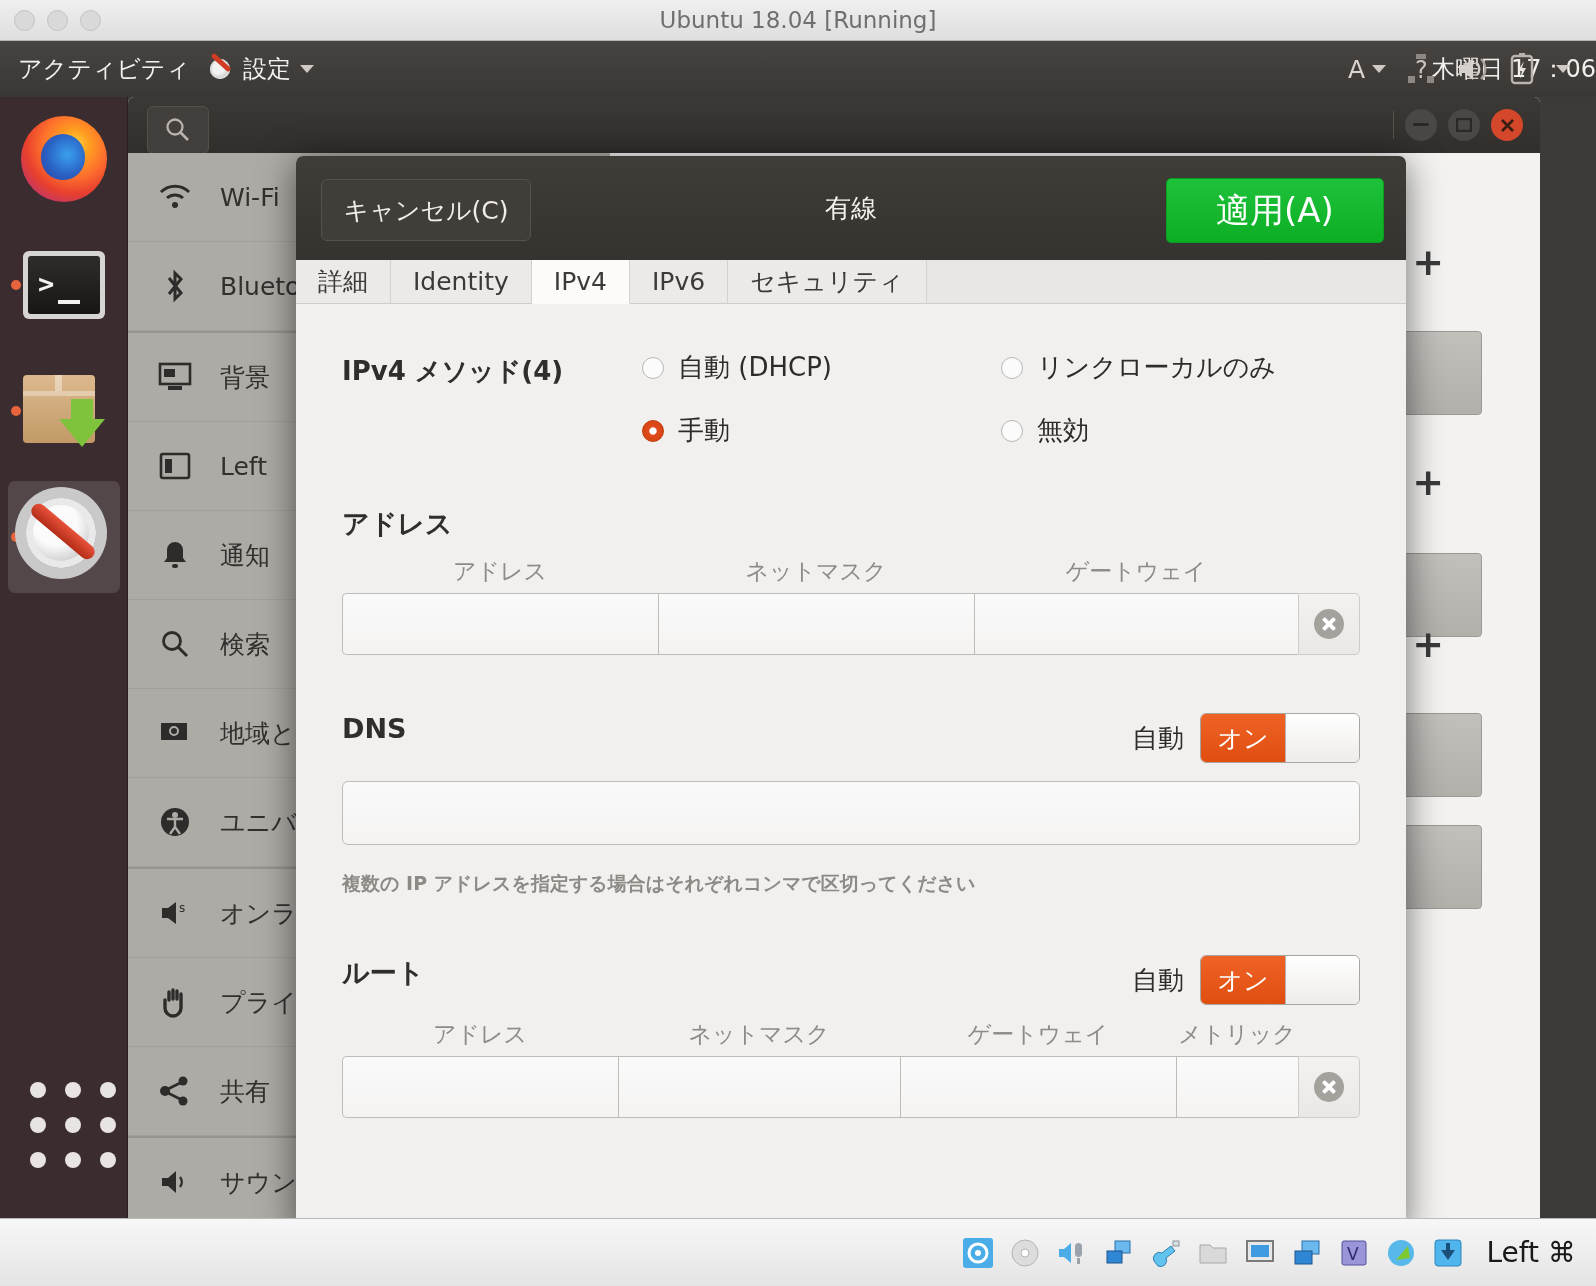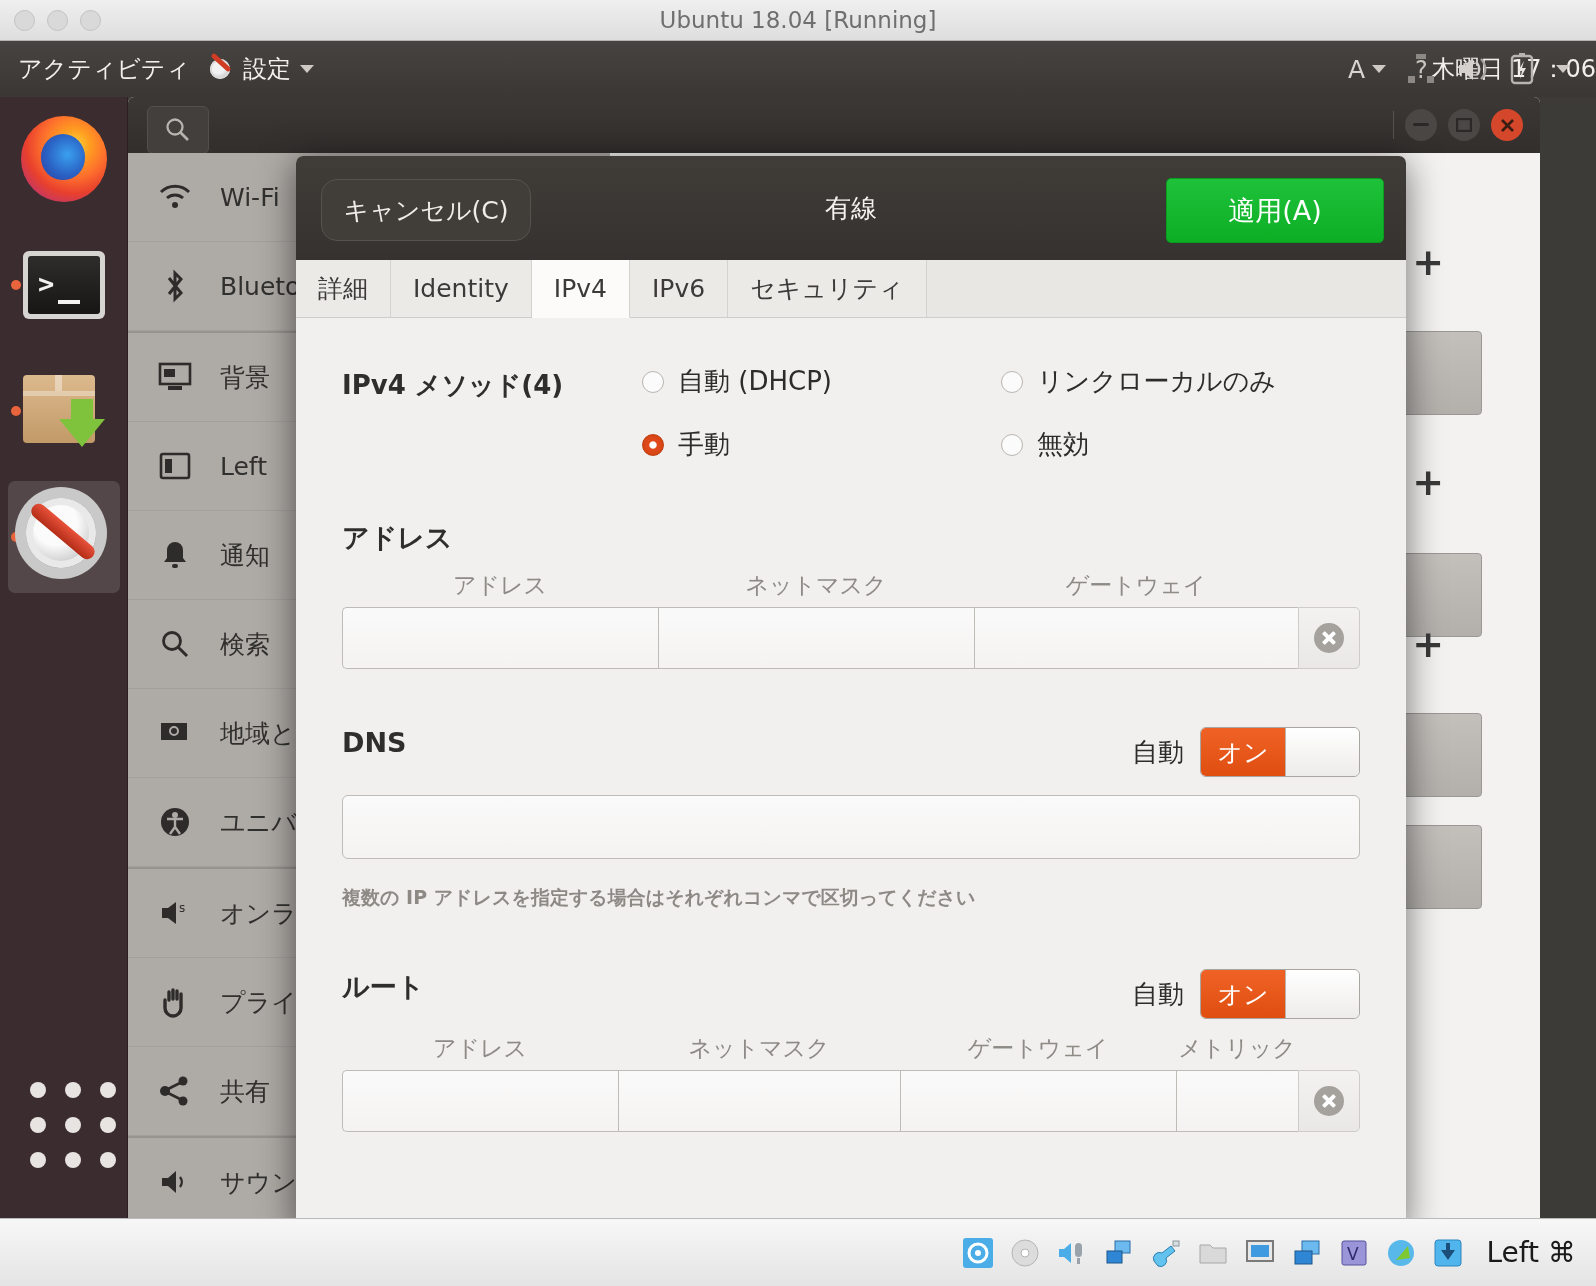--- a/index.html
+++ b/index.html
@@ -173,31 +173,31 @@
   }
   .dlg-header {
     position: relative; height: 104px; background: linear-gradient(#403d39, #35322f);
   }
   .dlg-title {
     position: absolute; left: 0; top: 0; width: 100%; height: 104px; line-height: 104px;
     text-align: center; color: #f4f1ef; font-size: 26px;
   }
   .btn-cancel {
     position: absolute; left: 25px; top: 23px; width: 210px; height: 62px;
-    background: #413e3a; border: 1px solid #56524e; border-radius: 16px;
+    background: #413e3a; border: 1px solid #56524e; border-radius: 6px;
     color: #f0ece9; font-size: 25px; display: flex; align-items: center; justify-content: center;
   }
   .btn-apply {
     position: absolute; right: 22px; top: 22px; width: 218px; height: 65px;
     background: linear-gradient(#1ec23a, #0cae24); border: 1px solid #0a9e20; border-radius: 5px;
-    color: #ffffff; font-size: 27px; display: flex; align-items: center; justify-content: center;
+    color: #ffffff; font-size: 34px; display: flex; align-items: center; justify-content: center;
   }
 
   .dlg-tabs {
-    height: 58px; background: #e8e7e4; border-bottom: 1px solid #cfcdc9;
+    height: 44px; background: #e8e7e4; border-bottom: 1px solid #cfcdc9;
     display: flex; align-items: stretch;
   }
   .tab {
     display: flex; align-items: center; padding: 0 22px;
     font-size: 25px; color: #3b3a38;
     border-right: 1px solid #d4d2ce; background: #eceae7;
   }
   .tab.active { background: #fcfbfa; border-bottom: 1px solid #fcfbfa; margin-bottom: -1px; }
 
   .dlg-body { position: relative; height: 913px; background: #f1f0ee; padding: 0 46px; }

